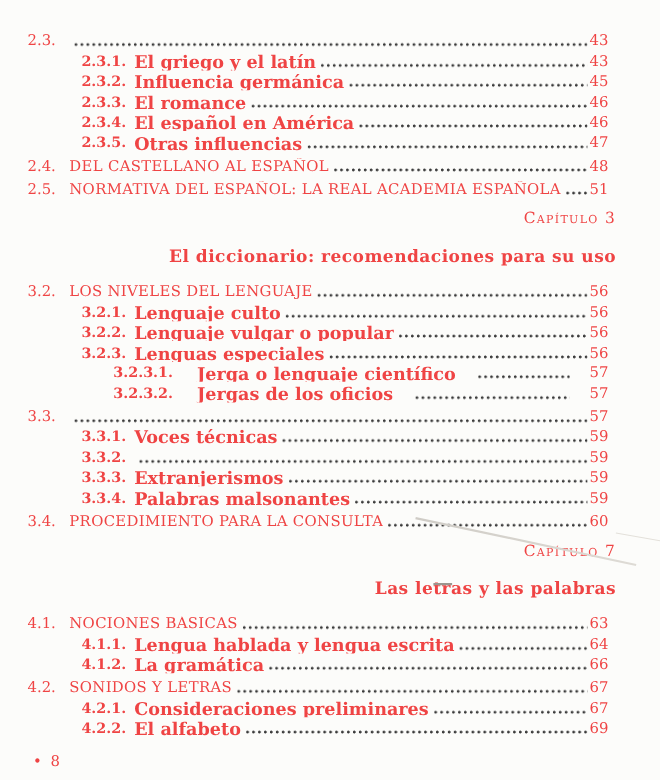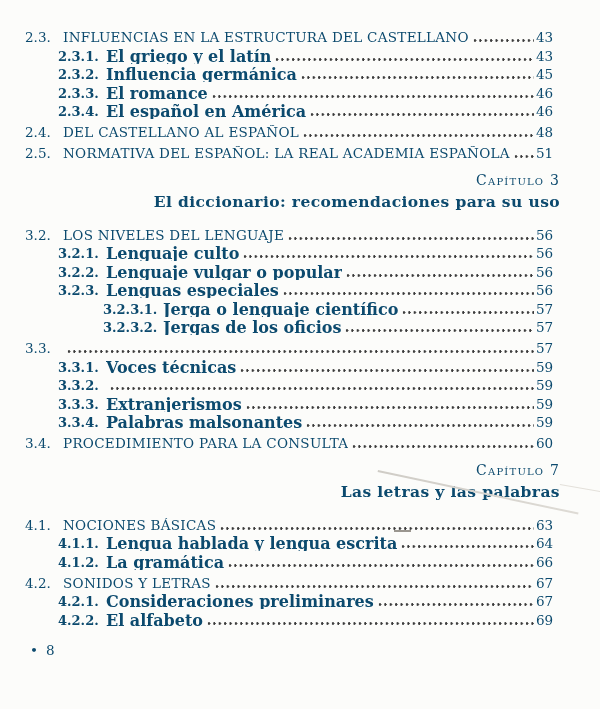--- a/index.html
+++ b/index.html
@@ -3,21 +3,21 @@
 <meta charset="utf-8">
 <style>
   html, body { margin: 0; padding: 0; background: #ffffff; }
   .page {
     position: relative;
     width: 600px;
     height: 709px;
     background: #fcfcfa;
     overflow: hidden;
     font-family: "DejaVu Serif", "Liberation Serif", serif;
-    color: #0c4a6e;
+    color: #ef4444;
   }
   .toc {
     position: absolute;
     left: 25px;
     top: 24px;
     width: 535px;
   }
   .row {
     display: flex;
     align-items: flex-end;
@@ -34,22 +34,22 @@
     flex: 0 1 auto;
     font-weight: bold;
     font-size: 16px;
     line-height: 15px;
     overflow: hidden;
   }
   .l1 { margin-top: 2.5px; }
   .l1 .num { width: 38px; font-weight: normal; font-size: 13.5px; }
   .l1 .title { font-weight: normal; font-size: 13.5px; letter-spacing: 0.3px; }
   .l2 { padding-left: 33px; }
-  .l2 .num { width: 48px; }
-  .l3 { padding-left: 78px; }
+  .l2 .num { width: 48px; margin-left: 16px; }
+  .l3 { padding-left: 78px; gap: 16px; }
   .l3 .num { width: 60px; }
   .dots {
     flex: 1 1 8px;
     min-width: 8px;
     height: 5px;
     margin: 0 2px 2px 4px;
     background-image: radial-gradient(circle at 2px 2.5px, #3a3a3a 1.05px, rgba(0,0,0,0) 1.5px);
     background-size: 5.4px 5px;
     background-repeat: repeat-x;
   }
@@ -65,21 +65,21 @@
     font-variant: small-caps;
     font-size: 14px;
     letter-spacing: 1.2px;
     line-height: 17px;
   }
   .ctitle {
     font-weight: bold;
     font-size: 15.5px;
     letter-spacing: 0.4px;
     line-height: 21px;
-    margin-top: 2px;
+    margin-top: 14px;
   }
   .footer { margin-top: 14px; padding-left: 5px; font-size: 13.5px; }
   .footer .pn { margin-left: 8px; }
   .artifact { position: absolute; pointer-events: none; }
   .crease-main {
     left: 378px; top: 470px; width: 205px; height: 1.5px;
     background: linear-gradient(90deg, #cfccc6, #dedbd5);
     transform: rotate(12deg); transform-origin: left top;
   }
   .crease-small {
@@ -93,21 +93,20 @@
   }
 </style>
 </head>
 <body>
 
 <div class="page">
   <div class="toc">
     <div>
         <div class="row l1">
           <span class="num">2.3.</span>
-          <span class="title">INFLUENCIAS EN LA ESTRUCTURA DEL CASTELLANO</span>
           <span class="dots"></span>
           <span class="pg">43</span>
         </div>
         <div class="row l2">
           <span class="num">2.3.1.</span>
           <span class="title">El griego y el latín</span>
           <span class="dots"></span>
           <span class="pg">43</span>
         </div>
         <div class="row l2">
@@ -120,20 +119,26 @@
           <span class="num">2.3.3.</span>
           <span class="title">El romance</span>
           <span class="dots"></span>
           <span class="pg">46</span>
         </div>
         <div class="row l2">
           <span class="num">2.3.4.</span>
           <span class="title">El español en América</span>
           <span class="dots"></span>
           <span class="pg">46</span>
+        </div>
+        <div class="row l2">
+          <span class="num">2.3.5.</span>
+          <span class="title">Otras influencias</span>
+          <span class="dots"></span>
+          <span class="pg">47</span>
         </div>
         <div class="row l1">
           <span class="num">2.4.</span>
           <span class="title">DEL CASTELLANO AL ESPAÑOL</span>
           <span class="dots"></span>
           <span class="pg">48</span>
         </div>
         <div class="row l1">
           <span class="num">2.5.</span>
           <span class="title">NORMATIVA DEL ESPAÑOL: LA REAL ACADEMIA ESPAÑOLA</span>

